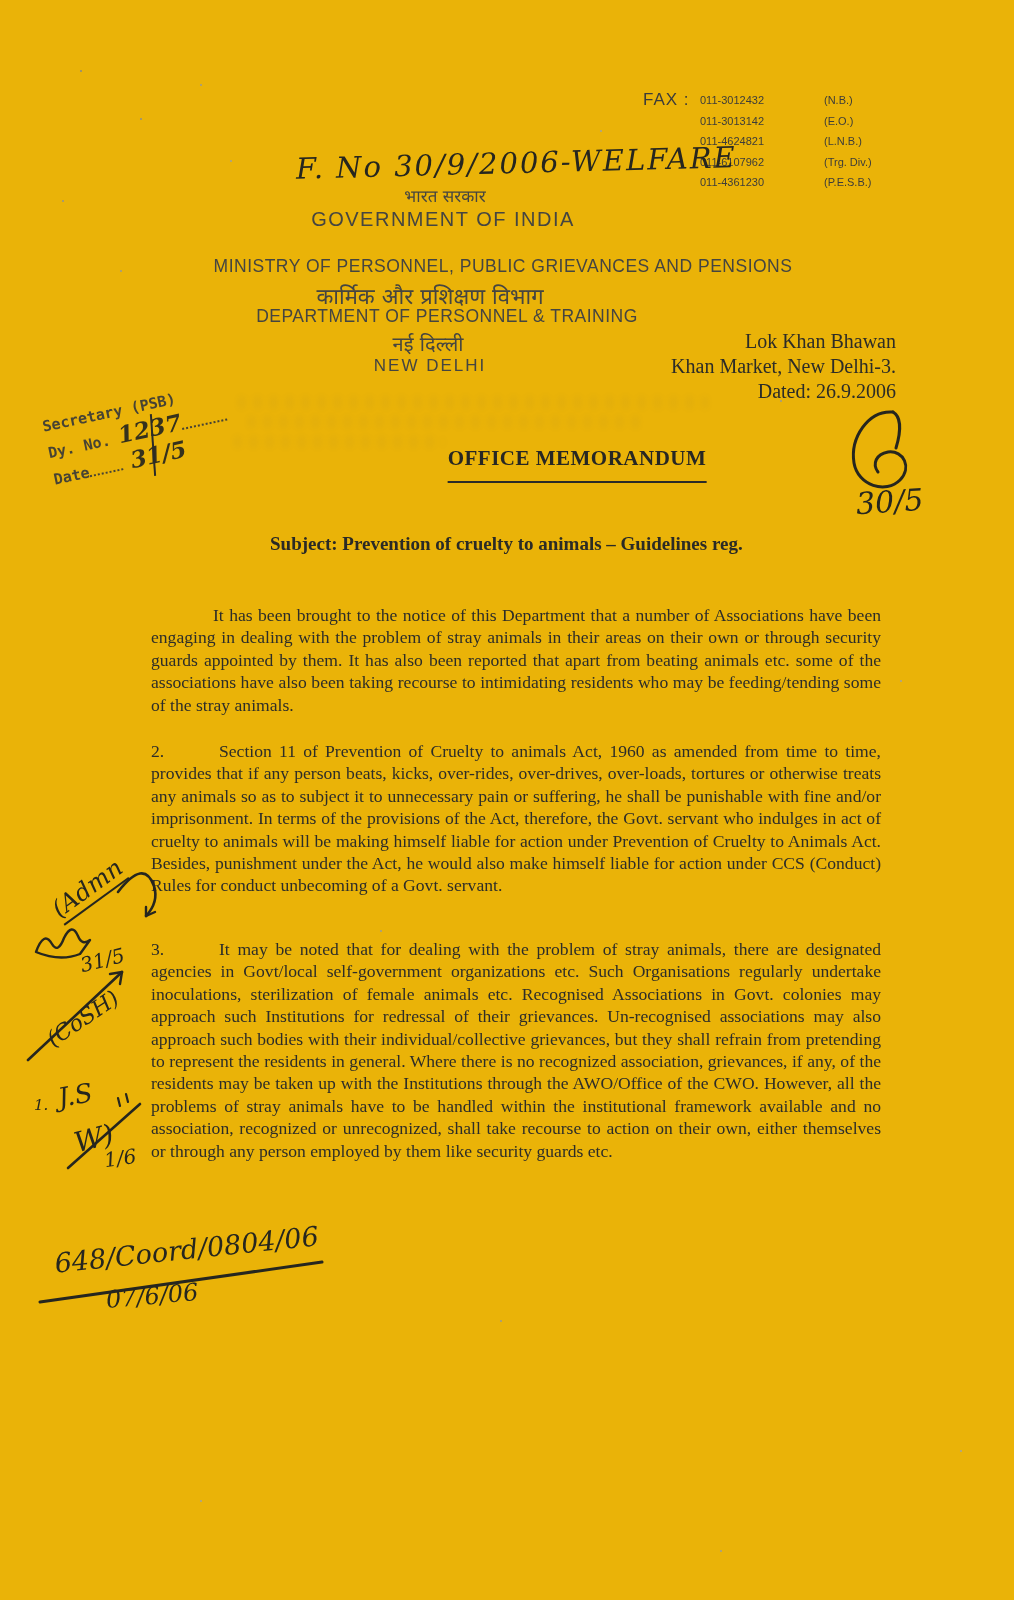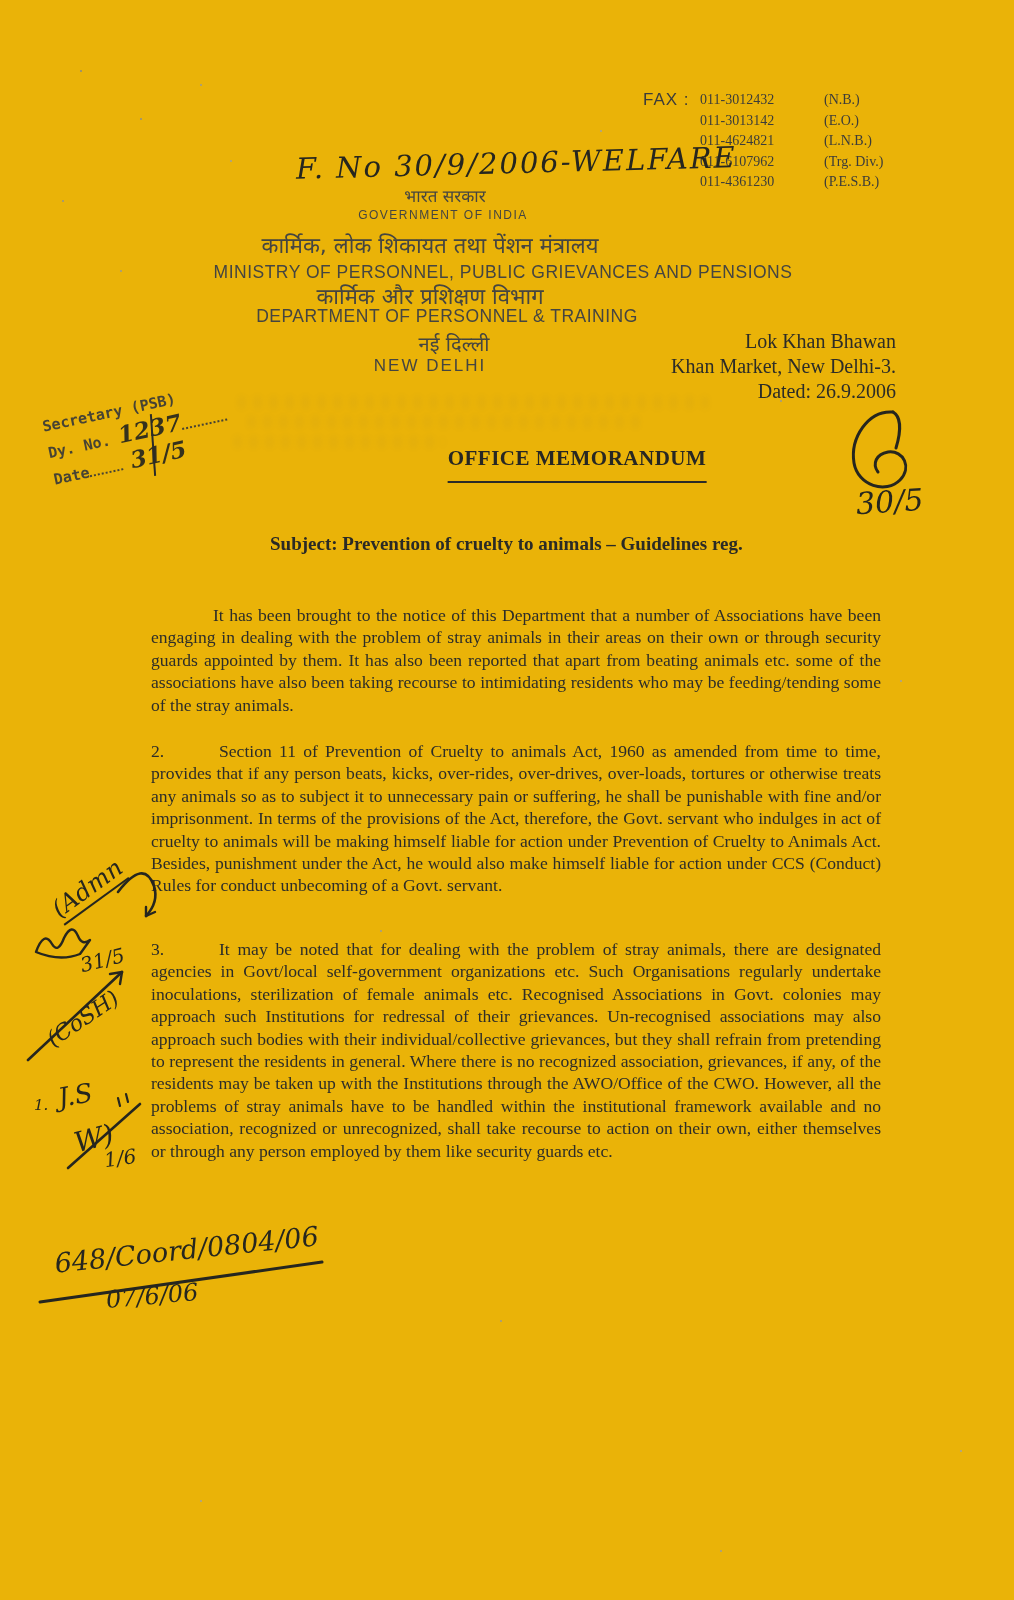--- a/index.html
+++ b/index.html
@@ -4,22 +4,22 @@
 <style>
   html,body{margin:0;padding:0;background:#e8e8e6;}
   .page{
     position:relative;width:1014px;height:1600px;margin:0 auto;
     background:#eab308;overflow:hidden;
     font-family:"Liberation Serif",serif;color:#2e2e2c;
   }
   
   .fax-label{position:absolute;left:643px;top:90px;font-family:"Liberation Sans",sans-serif;
     font-size:17px;color:#3c3c3a;letter-spacing:1px;}
-  .fax-block{position:absolute;left:700px;top:90px;font-family:Liberation Serif, serif;
-    font-size:14px;color:#3c3c3a;}
+  .fax-block{position:absolute;left:700px;top:90px;font-family:Liberation Sans, sans-serif;
+    font-size:11px;color:#3c3c3a;}
   .fax-row{display:grid;grid-template-columns:116px auto;column-gap:8px;line-height:20.6px;white-space:nowrap;}
   
   .hand{font-family:"DejaVu Serif",cursive,serif;font-style:italic;color:#26261f;}
   .file-no{position:absolute;left:296px;top:146px;font-size:29px;letter-spacing:2px;
     transform:rotate(-1.5deg);white-space:nowrap;}
   
   .hline{position:absolute;transform:translateX(-50%);white-space:nowrap;color:#454541;}
   .hline.sans{font-family:"Liberation Sans",sans-serif;}
   .hline.devanagari{font-family:"DejaVu Sans",sans-serif;}
   
@@ -93,26 +93,25 @@
     </div>
     <div class="fax-row">
       <span>011-4361230</span>
       <span>(P.E.S.B.)</span>
     </div>
   </div>
 
   <div class="file-no hand">F. No 30/9/2006-WELFARE</div>
 
   <div class="hline devanagari" style="left:445px;top:184px;font-size:17px;">भारत सरकार</div>
-  <div class="hline sans" style="left:443px;top:208px;font-size:12px;letter-spacing:1.5px;">GOVERNMENT OF INDIA</div>
-  <div class="hline devanagari" style="left:430px;top:229px;font-size:22px;">कार्मिक, लोक शिकायत तथा पेंशन मंत्रालय</div>
-  <div class="hline sans" style="left:503px;top:256px;font-size:17.5px;letter-spacing:.5px;margin-top:6px;">MINISTRY OF PERSONNEL, PUBLIC GRIEVANCES AND PENSIONS</div>
+  <div class="hline sans" style="left:443px;top:208px;font-size:20px;letter-spacing:1.5px;">GOVERNMENT OF INDIA</div>
+  <div class="hline sans" style="left:503px;top:256px;font-size:17.5px;letter-spacing:.5px;">MINISTRY OF PERSONNEL, PUBLIC GRIEVANCES AND PENSIONS</div>
   <div class="hline devanagari" style="left:430px;top:280px;font-size:22px;">कार्मिक और प्रशिक्षण विभाग</div>
   <div class="hline sans" style="left:447px;top:306px;font-size:17.5px;letter-spacing:.5px;">DEPARTMENT OF PERSONNEL &amp; TRAINING</div>
-  <div class="hline devanagari" style="left:428px;top:330px;font-size:20px;margin-left:26px;">नई दिल्ली</div>
+  <div class="hline devanagari" style="left:428px;top:330px;font-size:20px;">नई दिल्ली</div>
   <div class="hline sans" style="left:430px;top:356px;font-size:17px;letter-spacing:2px;">NEW DELHI</div>
 
   <div class="address">
     <div>Lok Khan Bhawan</div>
     <div>Khan Market, New Delhi-3.</div>
     <div>Dated: 26.9.2006</div>
   </div>
 
   <div class="stamp">
     <div>Secretary (PSB)</div>

